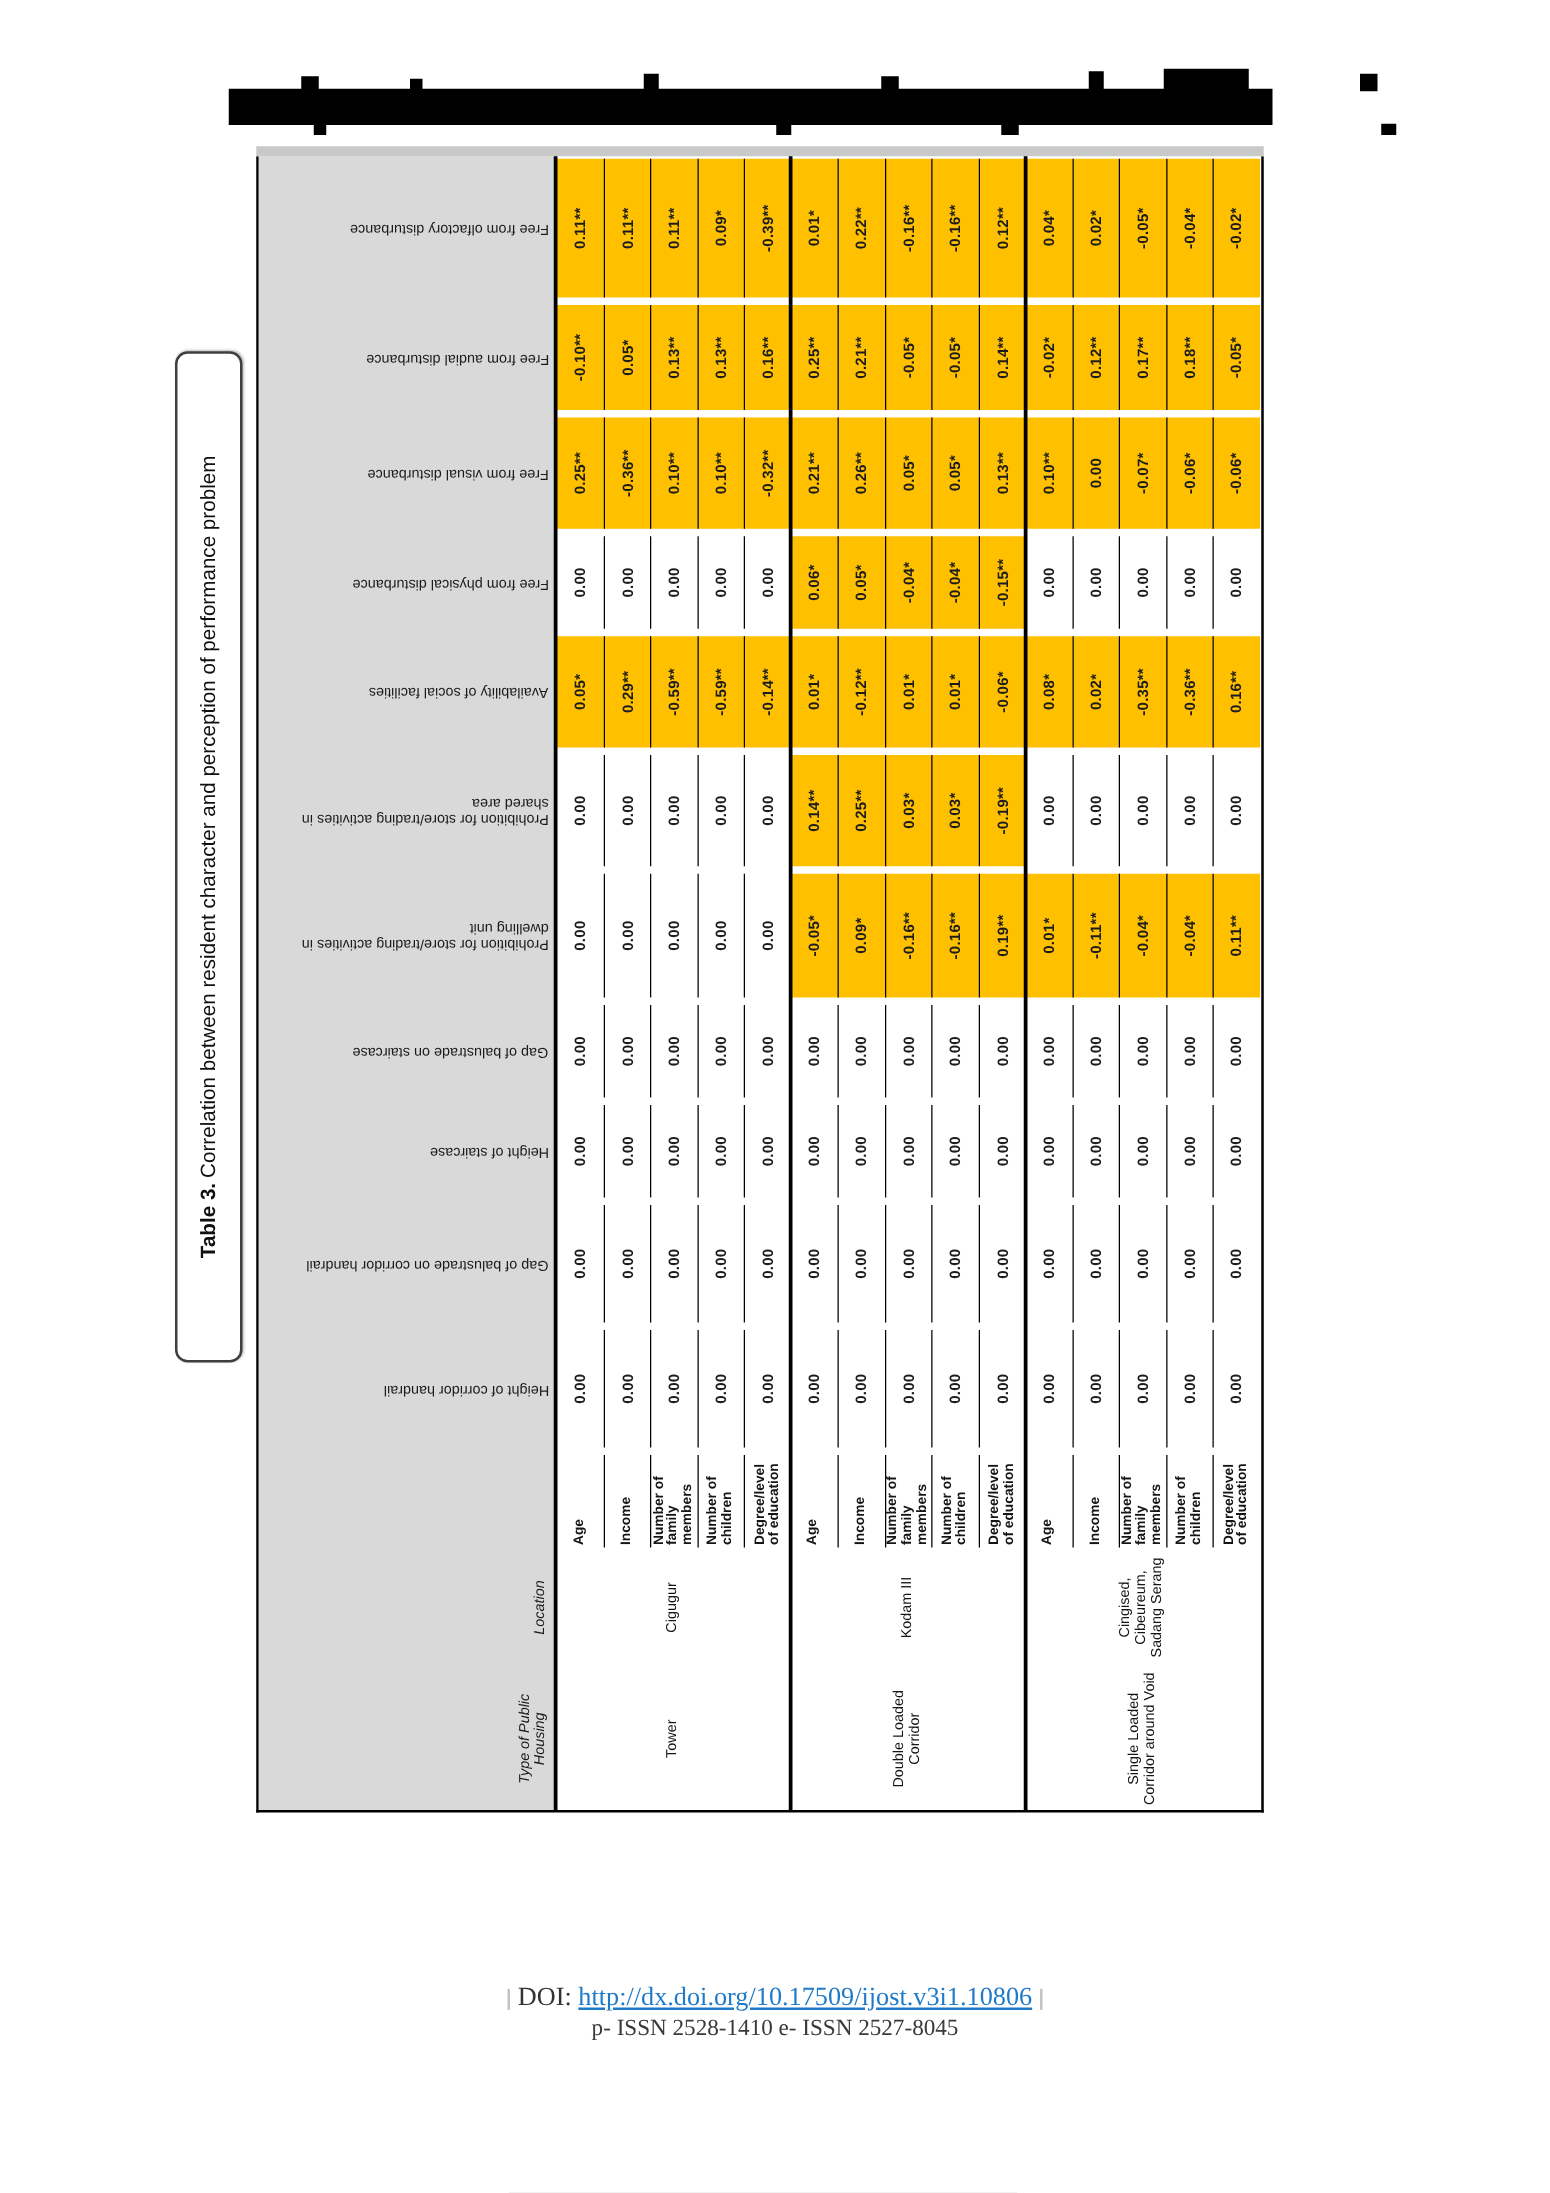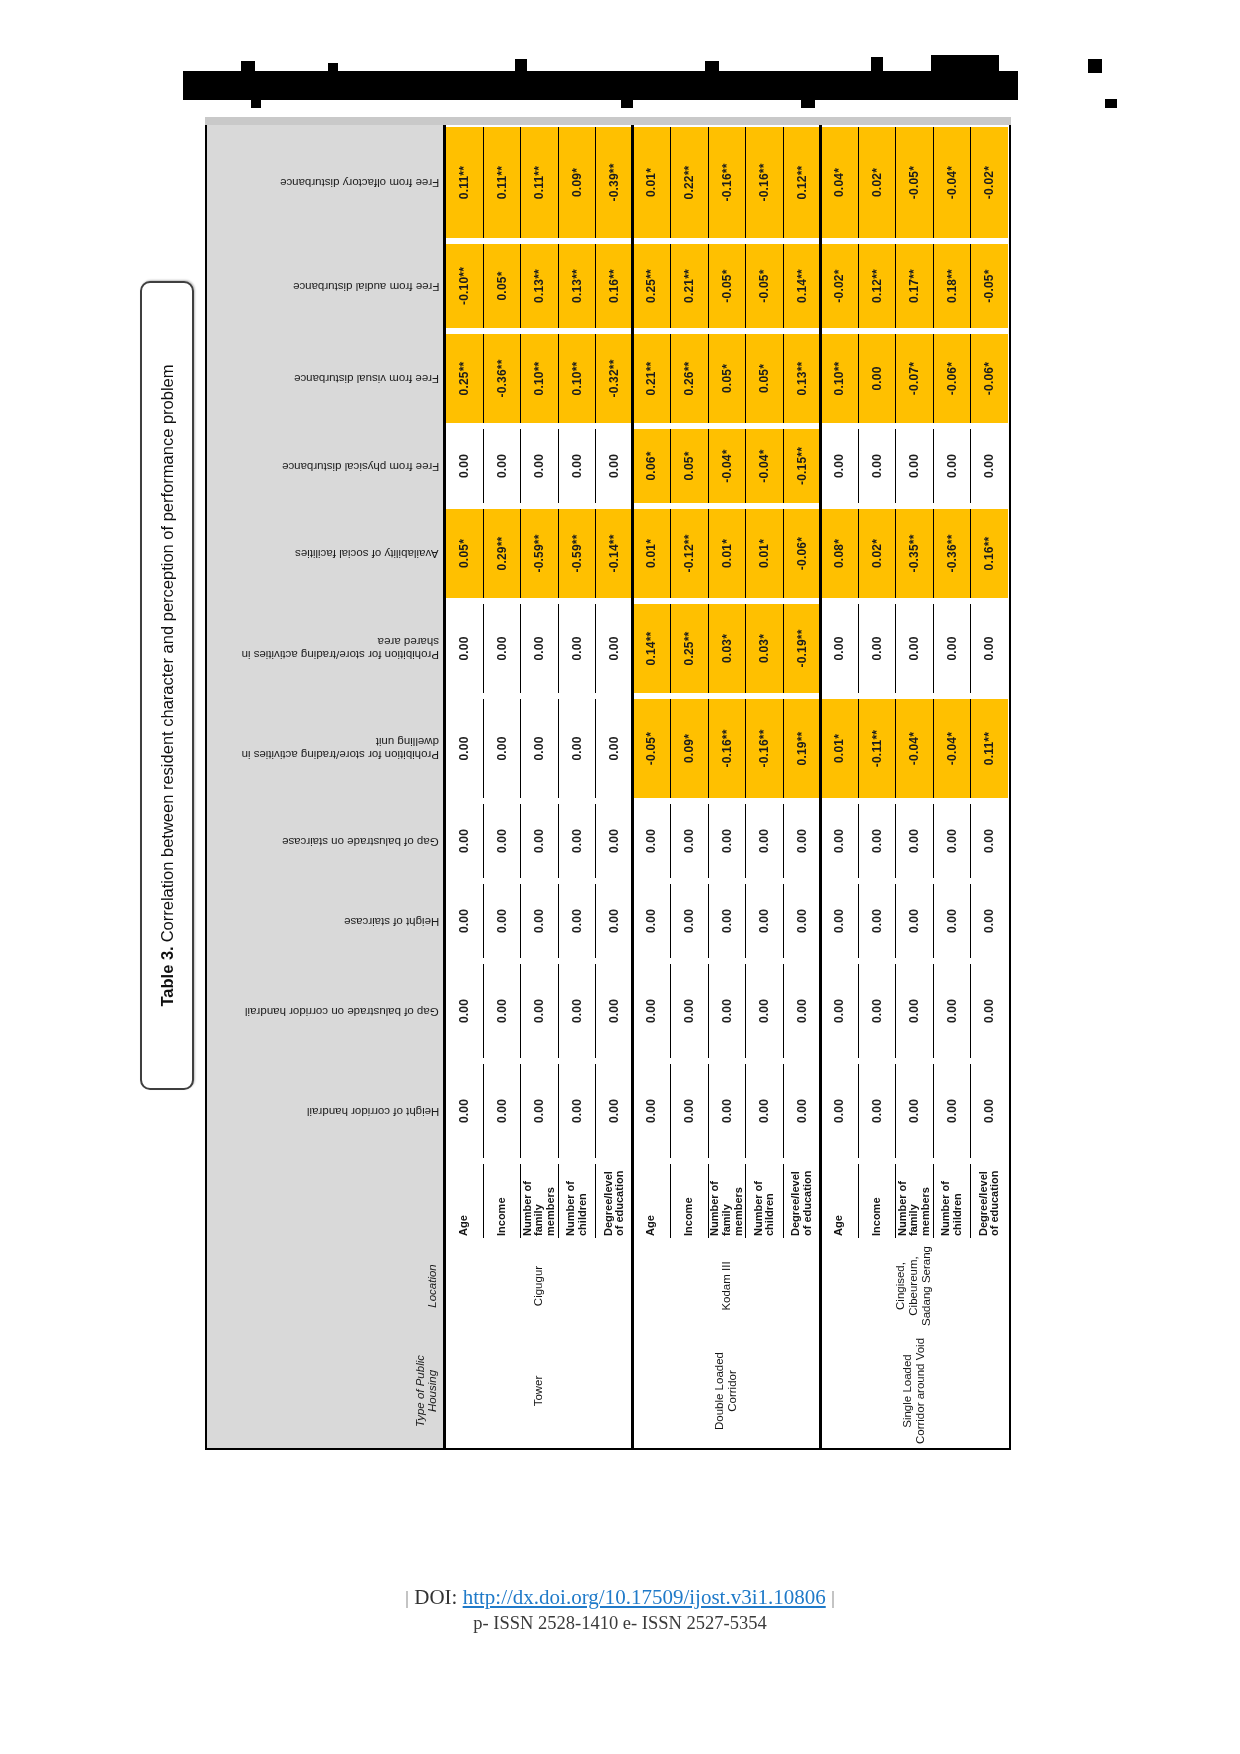--- a/index.html
+++ b/index.html
@@ -307,16 +307,16 @@
         <div class="vcell sep" style="grid-area: 16 / 11;">0.00</div>
         <div class="vcell sep" style="grid-area: 16 / 12; background: rgb(255, 192, 0);">-0.06*</div>
         <div class="vcell sep" style="grid-area: 16 / 13; background: rgb(255, 192, 0);">-0.05*</div>
         <div class="vcell sep" style="grid-area: 16 / 14; background: rgb(255, 192, 0);">-0.02*</div>
       </div>
   </div>
 
   <div id="footer">
     <div id="doi-line"><span class="tick"></span><span>DOI:</span>
       <a href="#" style="color: rgb(31, 122, 201);">http://dx.doi.org/10.17509/ijost.v3i1.10806</a><span class="tick"></span></div>
-    <div id="issn-line">p- ISSN 2528-1410 e- ISSN 2527-5354</div>
+    <div id="issn-line">p- ISSN 2528-1410 e- ISSN 2527-8045</div>
   </div>
 
 </div>
 
 </body></html>

